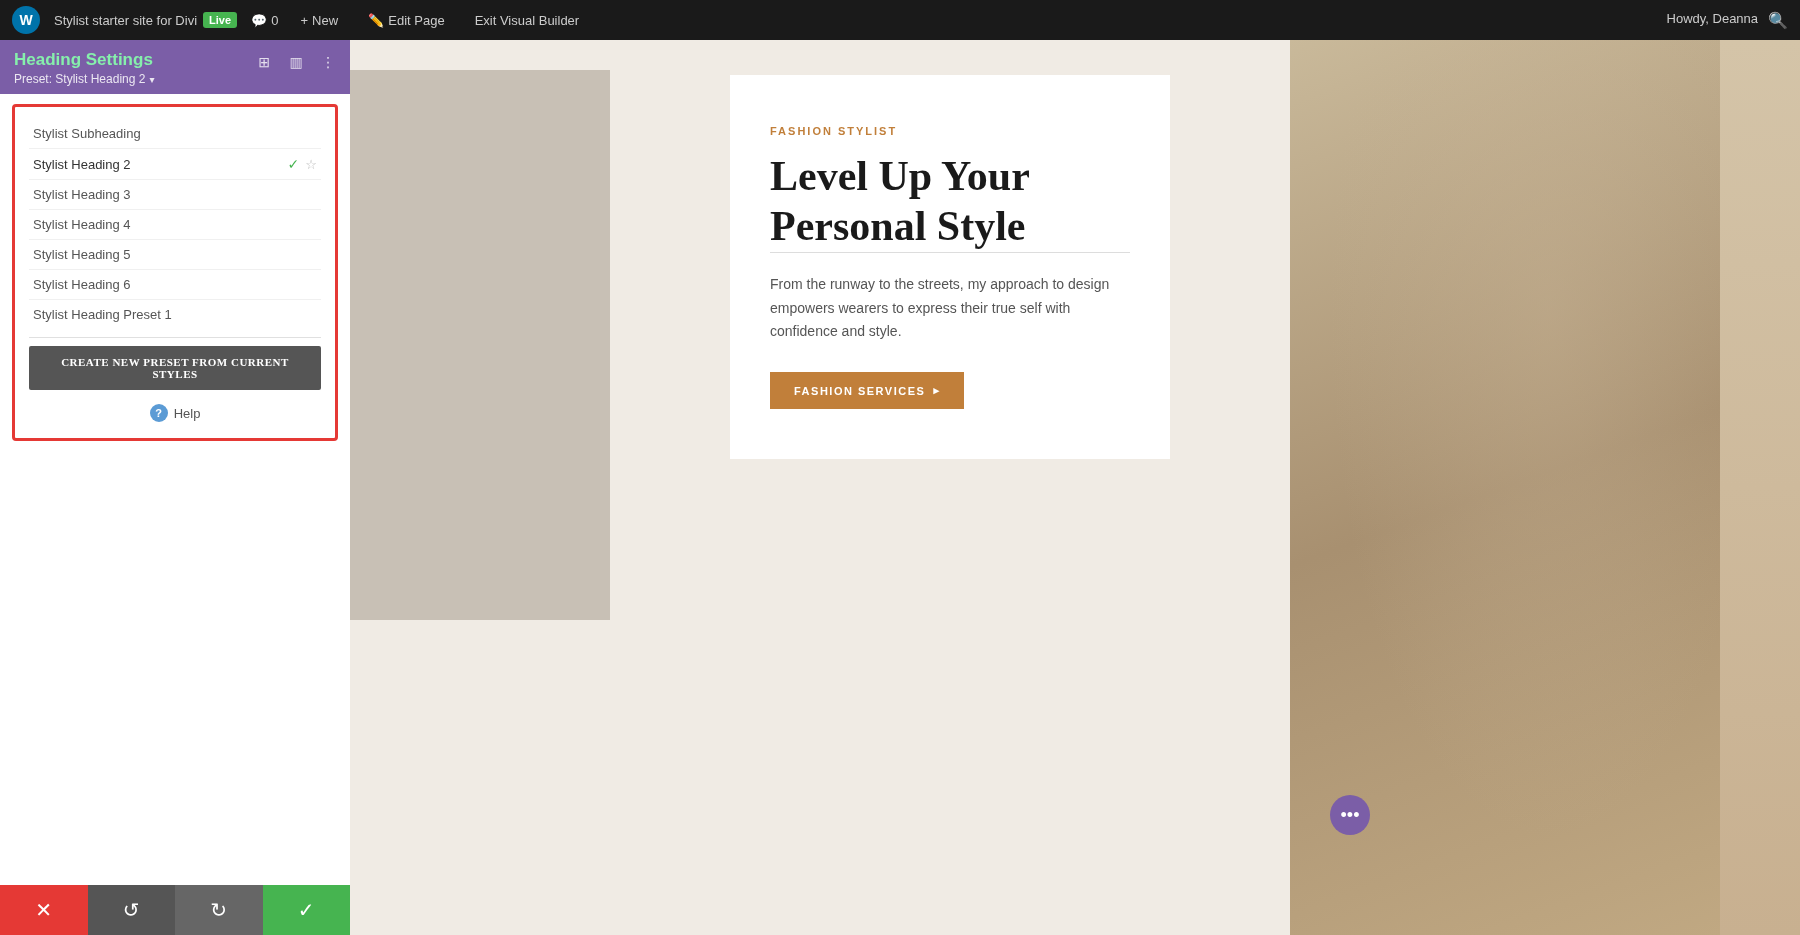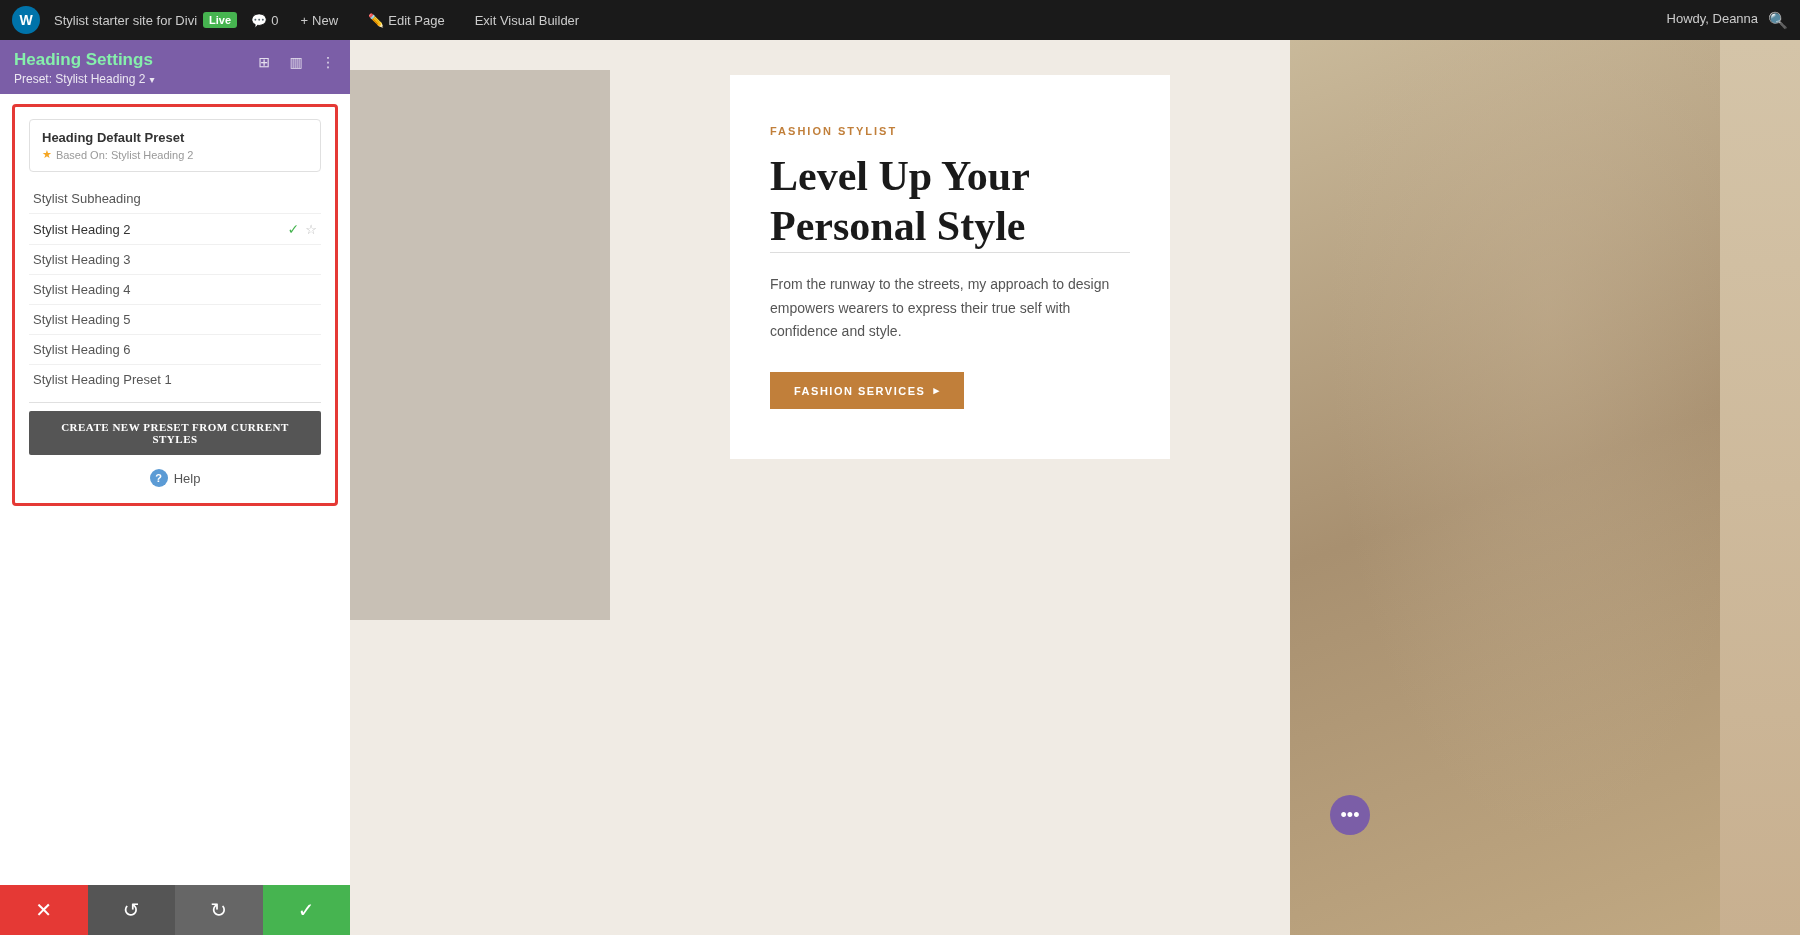--- a/index.html
+++ b/index.html
@@ -375,27 +375,20 @@
       </div>
       <div class="sidebar-header-icons">
         <div class="header-icon">⊞</div>
         <div class="header-icon">▥</div>
         <div class="header-icon">⋮</div>
       </div>
     </div>
 
     <div class="preset-box">
 
-      <div class="default-preset-item">
-        <div class="default-preset-title">Heading Default Preset</div>
-        <div class="default-preset-sub">
-          <span class="star-icon-gold">★</span>
-          <span>Based On: Stylist Heading 2</span>
-        </div>
-      </div>
 
       <ul class="preset-list">
         <li class="preset-list-item">
           <span>Stylist Subheading</span>
         </li>
         <li class="preset-list-item active">
           <span>Stylist Heading 2</span>
           <div class="preset-item-icons">
             <span class="check-icon">✓</span>
             <span class="star-icon-outline">☆</span>

